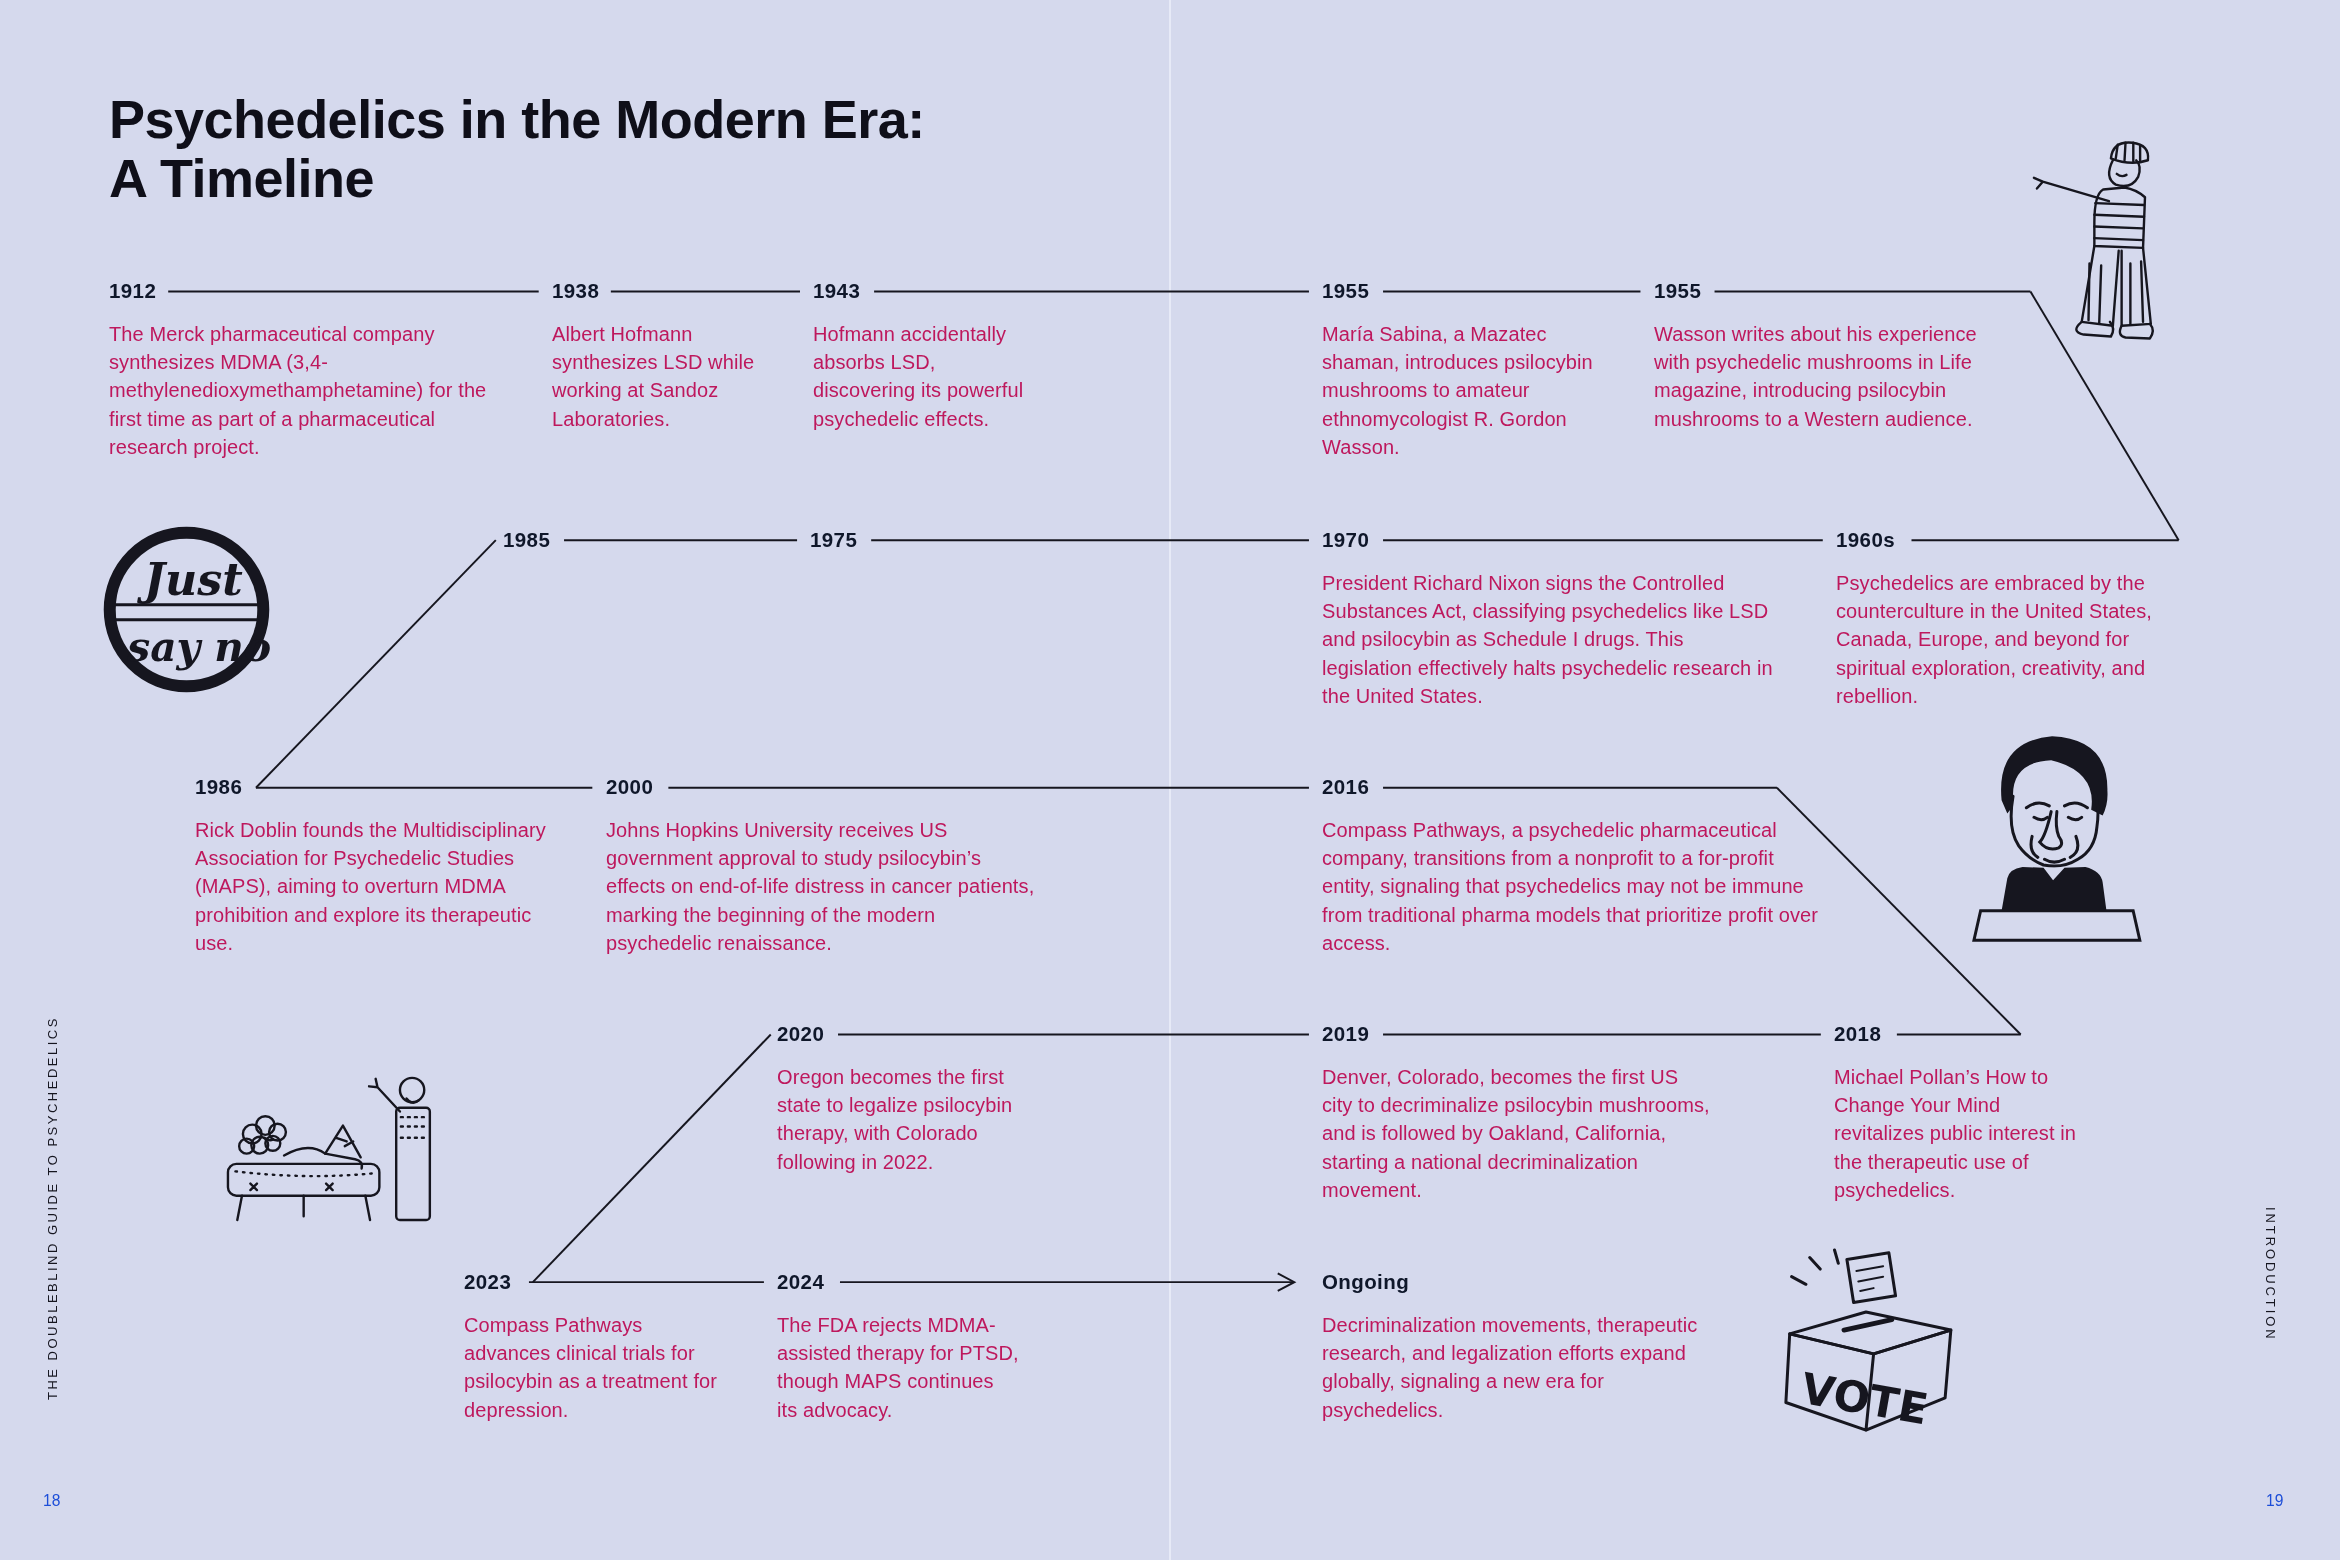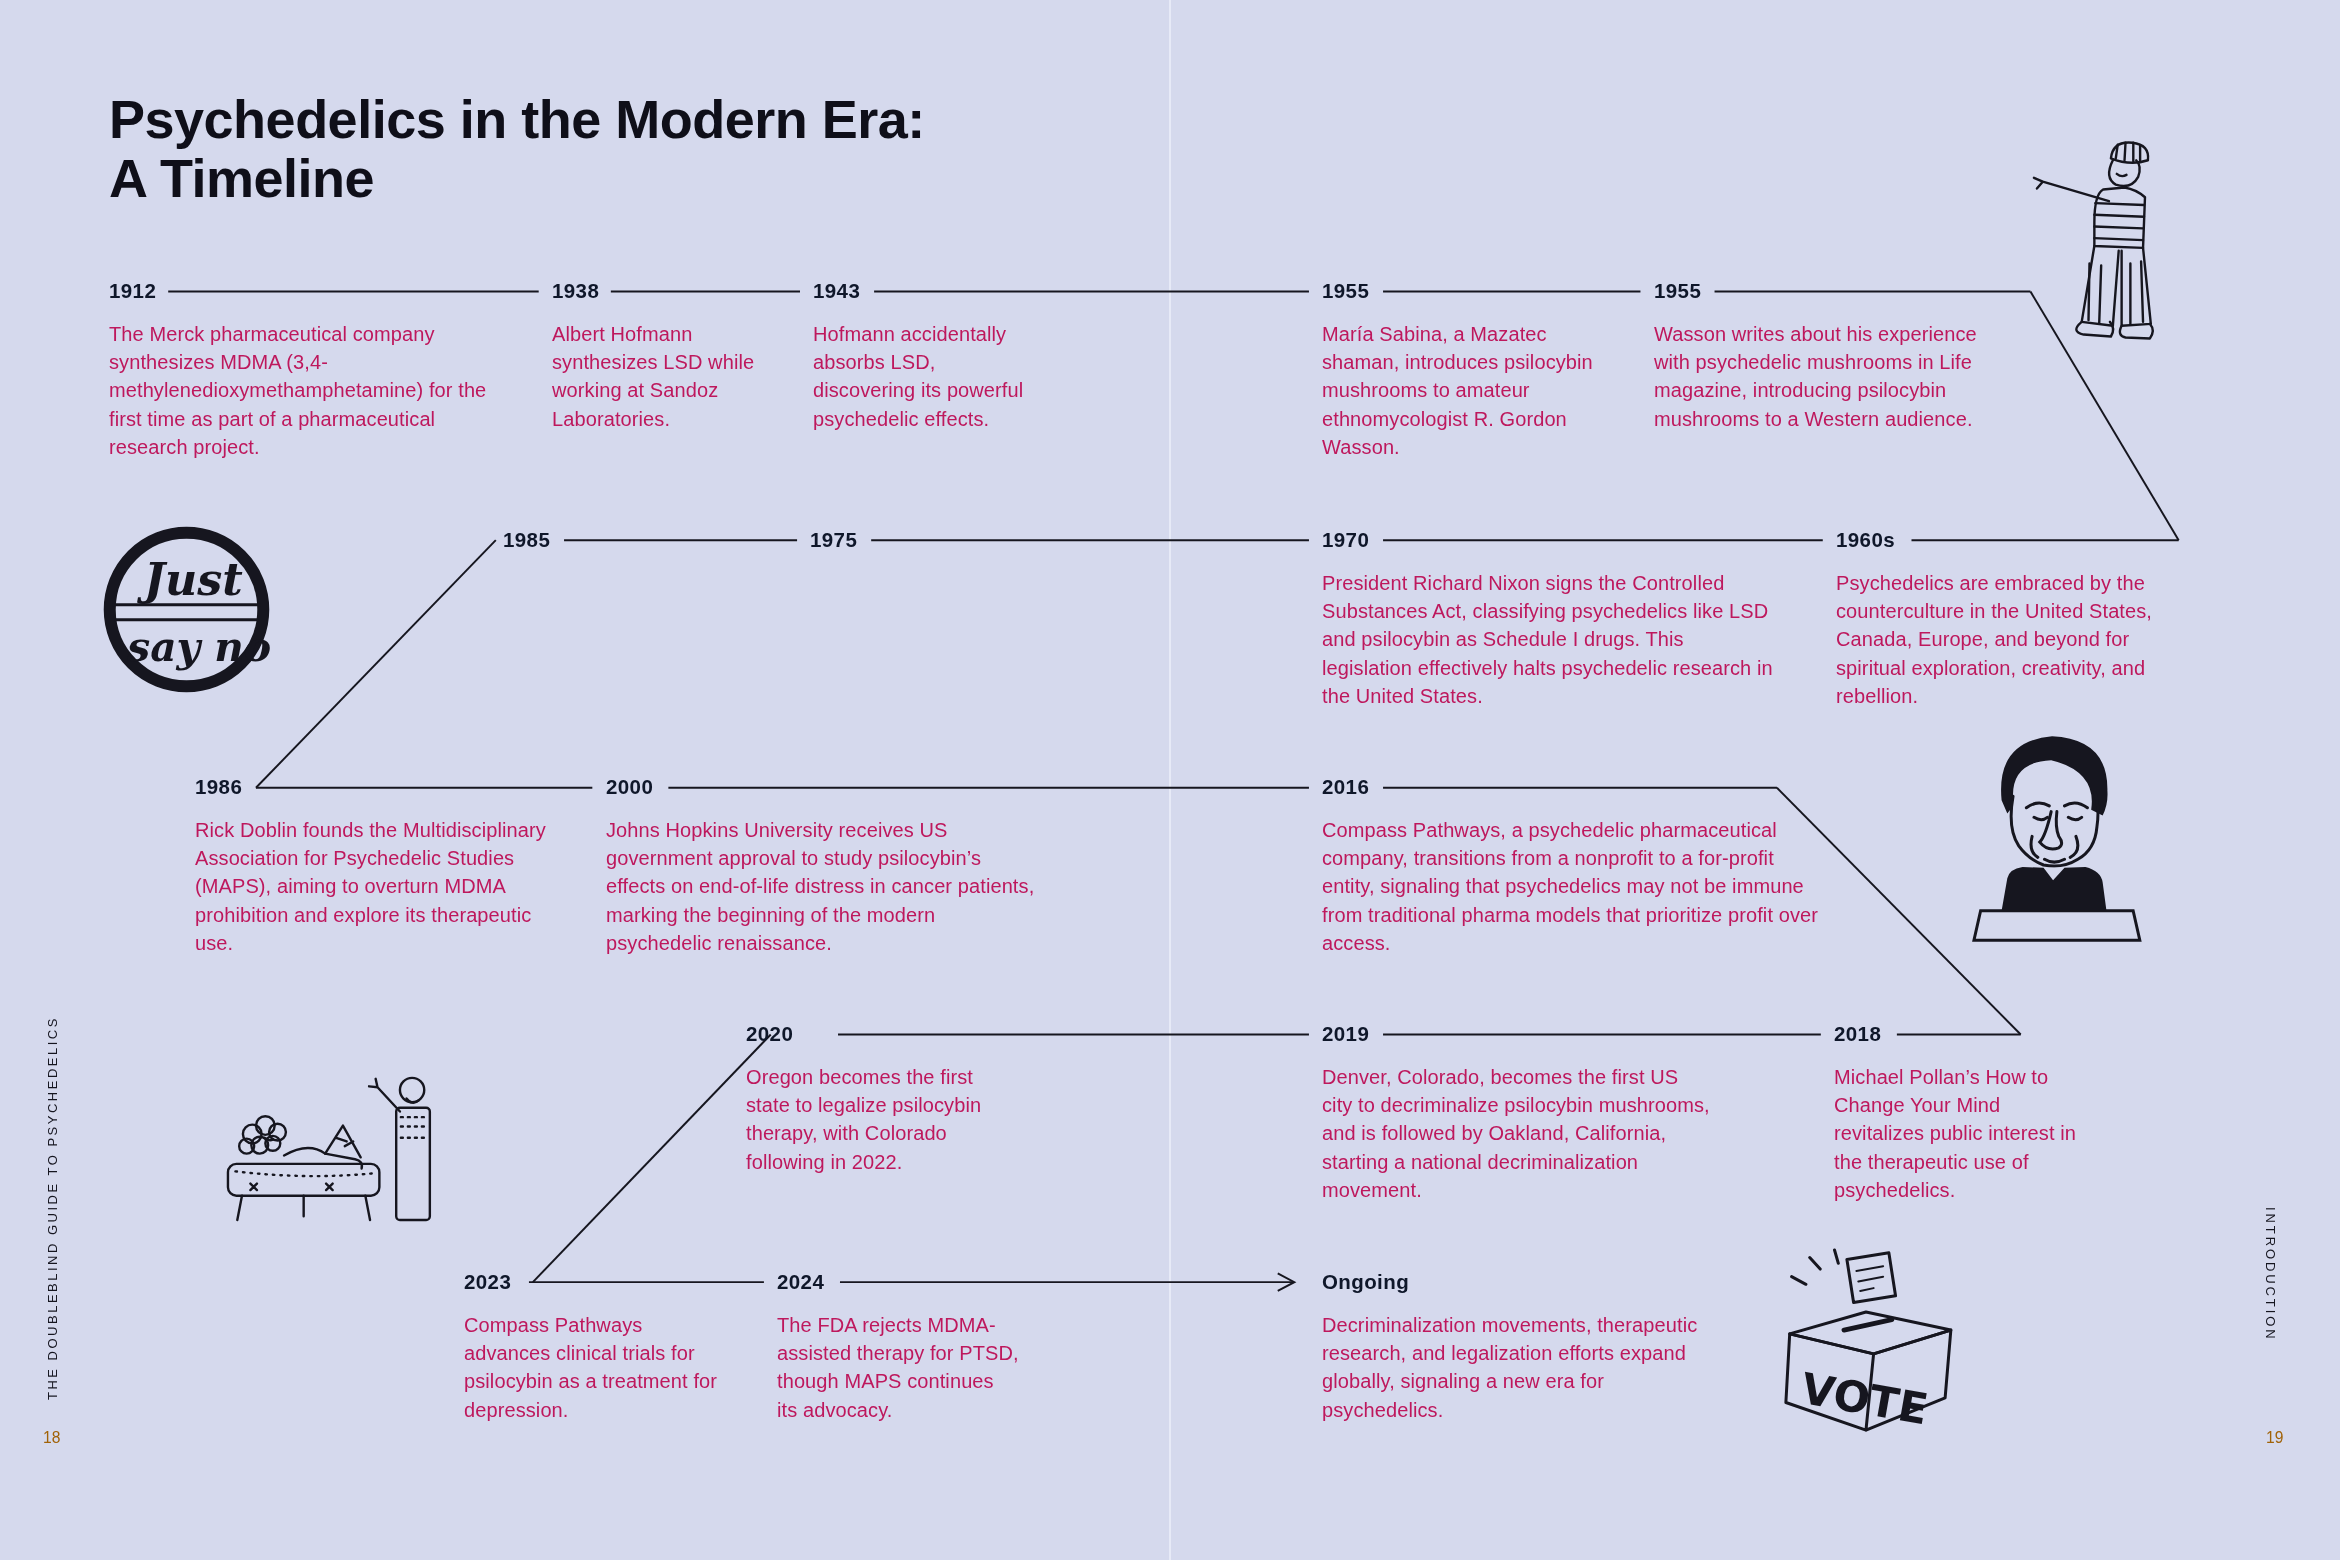--- a/index.html
+++ b/index.html
@@ -15,21 +15,21 @@
     font-weight:700;font-size:54px;line-height:1.1;letter-spacing:-0.5px;color:#0f0f19;
   }
   .entry{position:absolute;}
   .entry .year{font-weight:700;font-size:20.5px;letter-spacing:0.4px;color:#0f172a;margin:0 0 16.6px 0;}
   .entry p{margin:0;font-size:20px;line-height:1.42;letter-spacing:0.1px;color:#be185d;}
   .connectors{position:absolute;left:0;top:0;pointer-events:none;}
   .connectors line,.connectors path{stroke:#16161f;stroke-width:2;fill:none;}
   .side-text{position:absolute;font-size:13px;letter-spacing:2.5px;color:#15151f;white-space:nowrap;}
   .side-left{writing-mode:vertical-rl;transform:rotate(180deg);left:45px;top:854px;height:546px;}
   .side-right{writing-mode:vertical-rl;left:2263px;top:1207px;height:205px;letter-spacing:2.9px;}
-  .pagenum{position:absolute;top:1429px;font-size:15.6px;color:#a16207;text-align:right;}
+  .pagenum{position:absolute;top:1492px;font-size:15.6px;color:#1d4ed8;text-align:right;}
   .pagenum.left{left:43px;}
   .pagenum.right{left:2266px;}
   .illus{position:absolute;}
   .illus *{vector-effect:non-scaling-stroke;}
 </style>
 </head>
 <body>
 
 <div class="spread">
 
@@ -109,21 +109,21 @@
   </div>
   <div class="entry" style="left:606px;top:775px;width:439px">
     <div class="year">2000</div>
     <p>Johns Hopkins University receives US government approval to study psilocybin’s effects on end-of-life distress in cancer patients, marking the beginning of the modern psychedelic renaissance.</p>
   </div>
   <div class="entry" style="left:1322px;top:775px;width:507px">
     <div class="year">2016</div>
     <p>Compass Pathways, a psychedelic pharmaceutical company, transitions from a nonprofit to a for-profit entity, signaling that psychedelics may not be immune from traditional pharma models that prioritize profit over access.</p>
   </div>
 
-  <div class="entry" style="left:746px;top:1022px;width:256px">
+  <div class="entry" style="left:777px;top:1022px;width:256px">
     <div class="year">2020</div>
     <p>Oregon becomes the first state to legalize psilocybin therapy, with Colorado following in 2022.</p>
   </div>
   <div class="entry" style="left:1322px;top:1022px;width:390px">
     <div class="year">2019</div>
     <p>Denver, Colorado, becomes the first US city to decriminalize psilocybin mushrooms, and is followed by Oakland, California, starting a national decriminalization movement.</p>
   </div>
   <div class="entry" style="left:1834px;top:1022px;width:249px">
     <div class="year">2018</div>
     <p>Michael Pollan’s How to Change Your Mind revitalizes public interest in the therapeutic use of psychedelics.</p>

